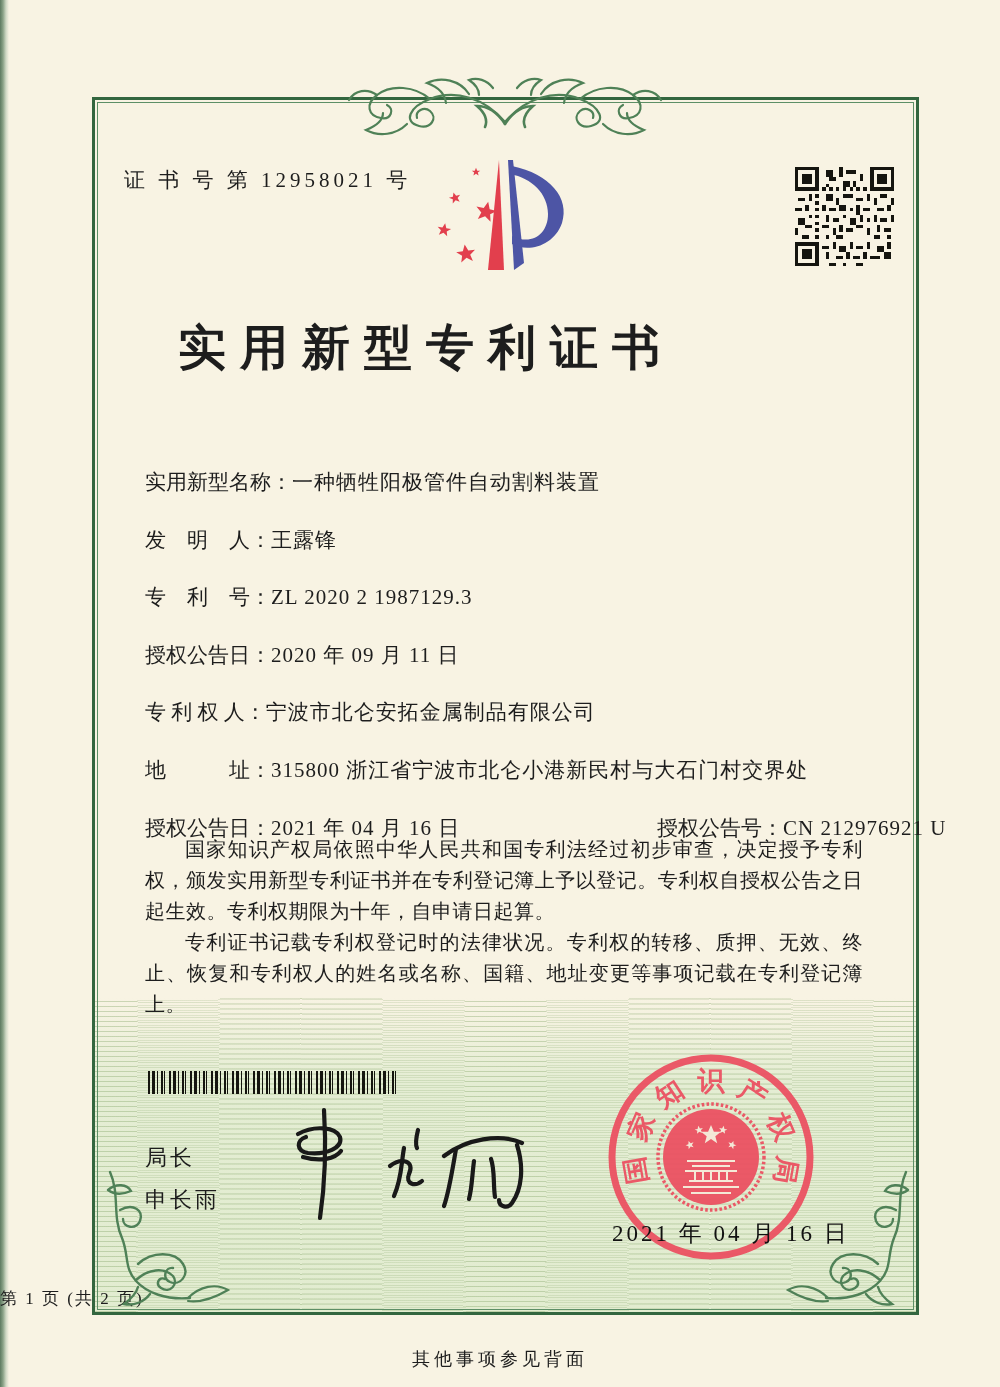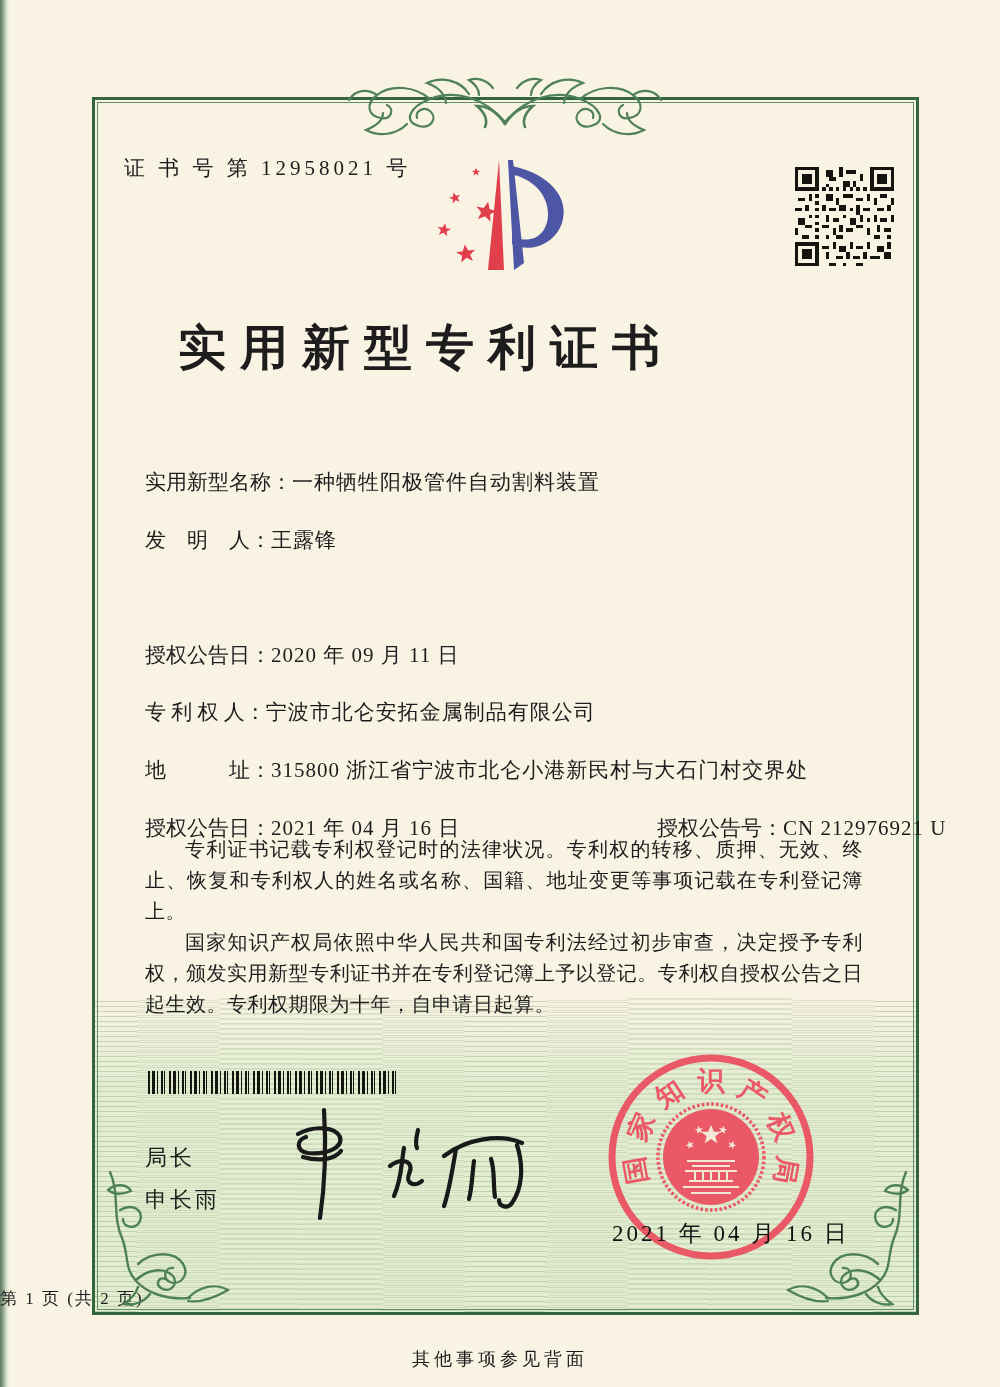--- a/index.html
+++ b/index.html
@@ -12,21 +12,21 @@
     background:linear-gradient(90deg,#5d7a60 0,#8aa287 3px,#cfd8c4 6px,rgba(248,243,227,0) 9px); }
   .frame { position:absolute; left:92px; top:97px; width:827px; height:1218px;
     border:3px solid #33663f; z-index:3; pointer-events:none; }
   .frame::after { content:""; position:absolute; inset:2px; border:1px solid #5d8f66; }
   .green-zone { position:absolute; left:95px; top:998px; width:821px; height:314px; z-index:1;
     background:
       repeating-linear-gradient(0.7deg, rgba(124,160,96,0.22) 0 1px, rgba(124,160,96,0) 1px 5px),
       repeating-linear-gradient(359.3deg, rgba(124,160,96,0.18) 0 1px, rgba(124,160,96,0) 1px 5px),
       linear-gradient(to bottom, rgba(228,237,211,0) 0, #e4edd3 85px, #e2ecd0 100%);
   }
-  .cert-no { position:absolute; left:124px; top:154px; font-size:21px; letter-spacing:4px; z-index:4; }
+  .cert-no { position:absolute; left:124px; top:166px; font-size:21px; letter-spacing:4px; z-index:4; }
   .logo { position:absolute; left:428px; top:150px; width:164px; height:142px; z-index:4; }
   .qr { position:absolute; left:795px; top:167px; width:99px; height:99px; z-index:4; }
   .title { position:absolute; left:0; top:316px; width:852px; text-align:center;
     font-size:48px; font-weight:bold; letter-spacing:14px; z-index:4; }
   .field-row { position:absolute; left:145px; width:740px; font-size:21px; z-index:4; white-space:nowrap;margin-top:32px; }
   .field-row .fvalue { letter-spacing:1px; }
   .grant-no { position:absolute; left:512px; top:0; white-space:nowrap; }
   .paras { position:absolute; left:145px; top:834px; width:718px; z-index:4;
     font-size:20px; line-height:31px; text-align:justify; }
   .paras p { text-indent:2em; letter-spacing:0.5px; }
@@ -95,39 +95,42 @@
   </svg>
 
   <div class="title">实用新型专利证书</div>
 
   <div class="field-row" style="top:436px">
     <span class="flabel">实用新型名称：</span><span class="fvalue">一种牺牲阳极管件自动割料装置</span>
   </div>
   <div class="field-row" style="top:494px">
     <span class="flabel">发　明　人：</span><span class="fvalue">王露锋</span>
   </div>
+  <div class="field-row" style="top:551px">
+    <span class="flabel">专　利　号：</span><span class="fvalue">ZL 2020 2 1987129.3</span>
+  </div>
   <div class="field-row" style="top:609px">
     <span class="flabel">授权公告日：</span><span class="fvalue">2020 年 09 月 11 日</span>
   </div>
   <div class="field-row" style="top:666px">
     <span class="flabel">专 利 权 人：</span><span class="fvalue">宁波市北仑安拓金属制品有限公司</span>
   </div>
   <div class="field-row" style="top:724px">
     <span class="flabel">地　　　址：</span><span class="fvalue">315800 浙江省宁波市北仑小港新民村与大石门村交界处</span>
   </div>
   <div class="field-row" style="top:782px">
     <span class="flabel">授权公告日：</span><span class="fvalue">2021 年 04 月 16 日</span>
     <span class="grant-no">
       <span>授权公告号：</span><span class="fvalue">CN 212976921 U</span>
     </span>
   </div>
 
   <div class="paras">
+    <p>国家知识产权局依照中华人民共和国专利法经过初步审查，决定授予专利权，颁发实用新型专利证书并在专利登记簿上予以登记。专利权自授权公告之日起生效。专利权期限为十年，自申请日起算。</p>
     <p>专利证书记载专利权登记时的法律状况。专利权的转移、质押、无效、终止、恢复和专利权人的姓名或名称、国籍、地址变更等事项记载在专利登记簿上。</p>
-    <p>国家知识产权局依照中华人民共和国专利法经过初步审查，决定授予专利权，颁发实用新型专利证书并在专利登记簿上予以登记。专利权自授权公告之日起生效。专利权期限为十年，自申请日起算。</p>
   </div>
 
   <div class="barcode"></div>
 
   <div class="signer" style="top:1143px">局长</div>
   <div class="signer" style="top:1185px">申长雨</div>
 
   <svg class="signature" viewBox="0 0 280 125">
     <g fill="none" stroke="#191919" stroke-width="4.2" stroke-linecap="round" stroke-linejoin="round">
       <path d="M56,6 C58,38 57,80 52,114"></path>

